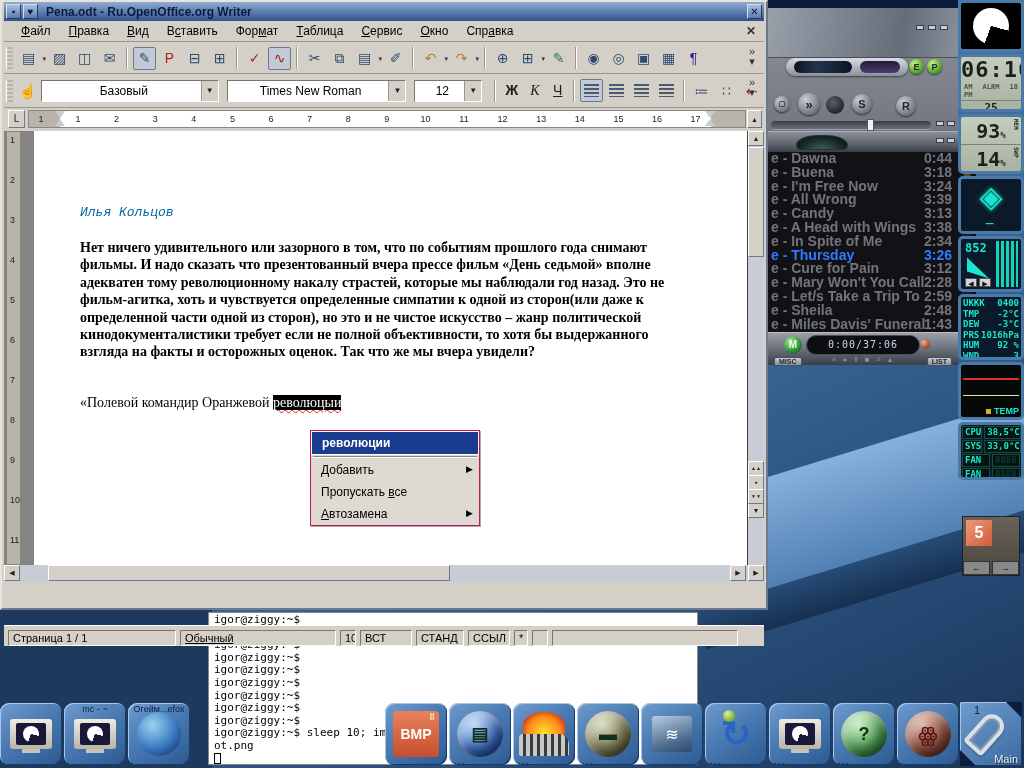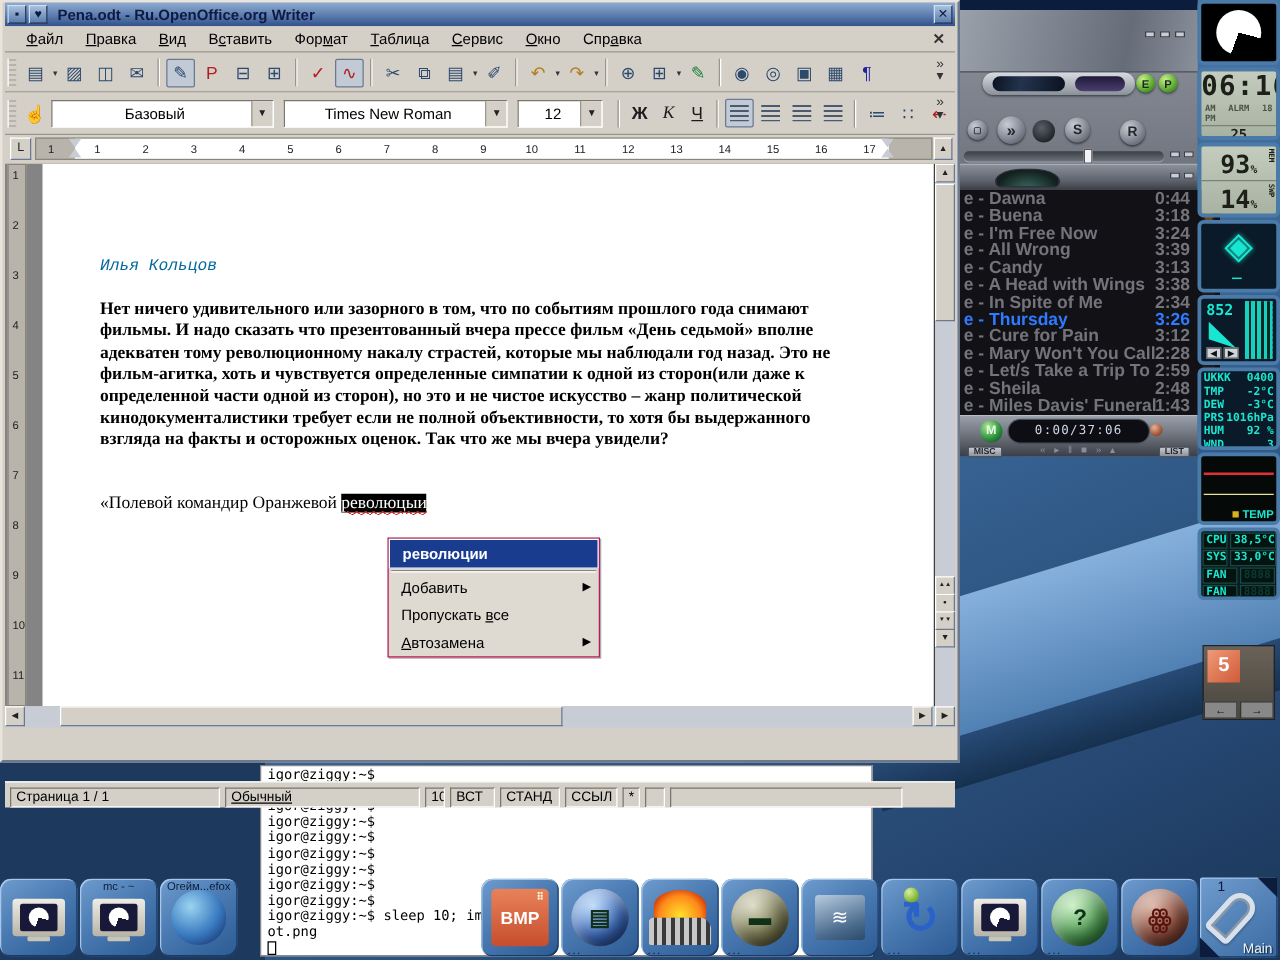--- a/index.html
+++ b/index.html
@@ -605,21 +605,21 @@
     <div class="hbtn" style="left:0">◀</div>
     <div class="hthumb"></div>
     <div class="hbtn" style="right:18px">▶</div>
     <div class="hbtn" style="right:0">▶</div>
   </div>
 
   <div class="statusbar" id="statusbar">
       <div class="st-cell" style="width: 168px;">Страница 1 / 1</div>
       <div class="st-cell" style="width: 156px; text-decoration: underline;">Обычный</div>
       <div class="st-cell" style="width: 16px;">100%</div>
-      <div class="st-cell" style="width: 36px;">ВСТ</div>
+      <div class="st-cell" style="width: 52px;">ВСТ</div>
       <div class="st-cell" style="width: 48px;">СТАНД</div>
       <div class="st-cell" style="width: 42px;">ССЫЛ</div>
       <div class="st-cell" style="width: 14px;">*</div>
       <div class="st-cell" style="width: 16px;"></div>
       <div class="st-cell" style="width: 186px;"></div>
     </div>
 
   <div class="ctxmenu" id="ctxmenu">
     <div class="ctx-sel">революции</div>
     <div class="ctx-sep"></div>

